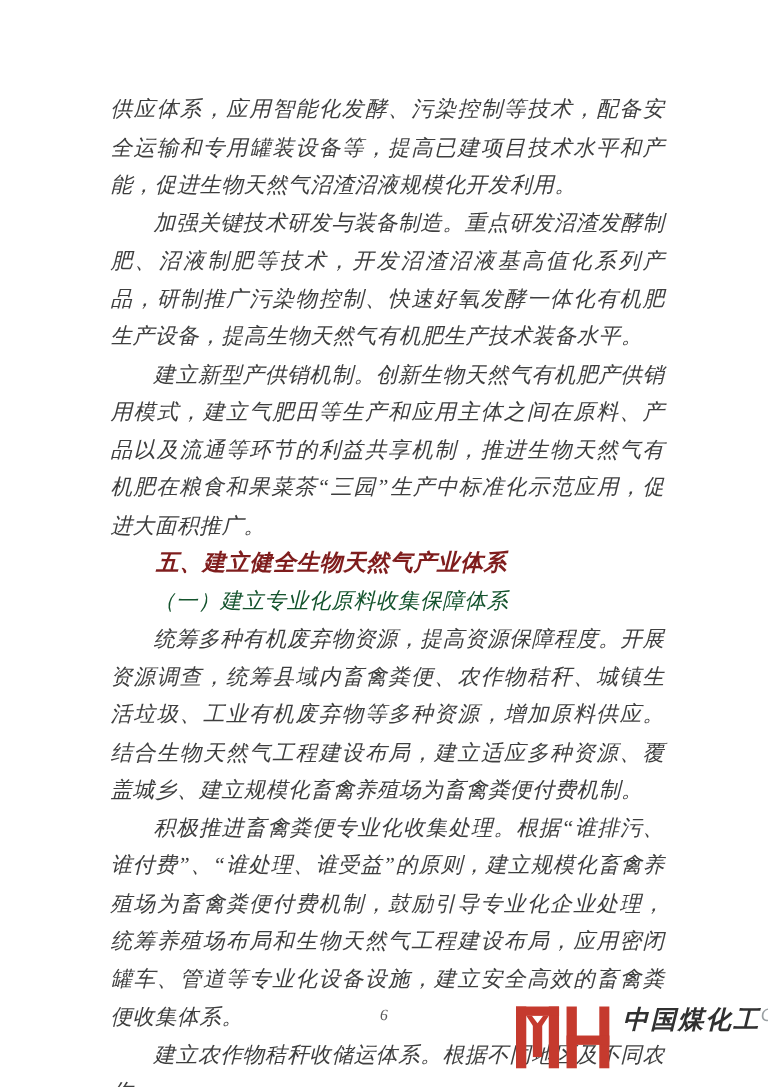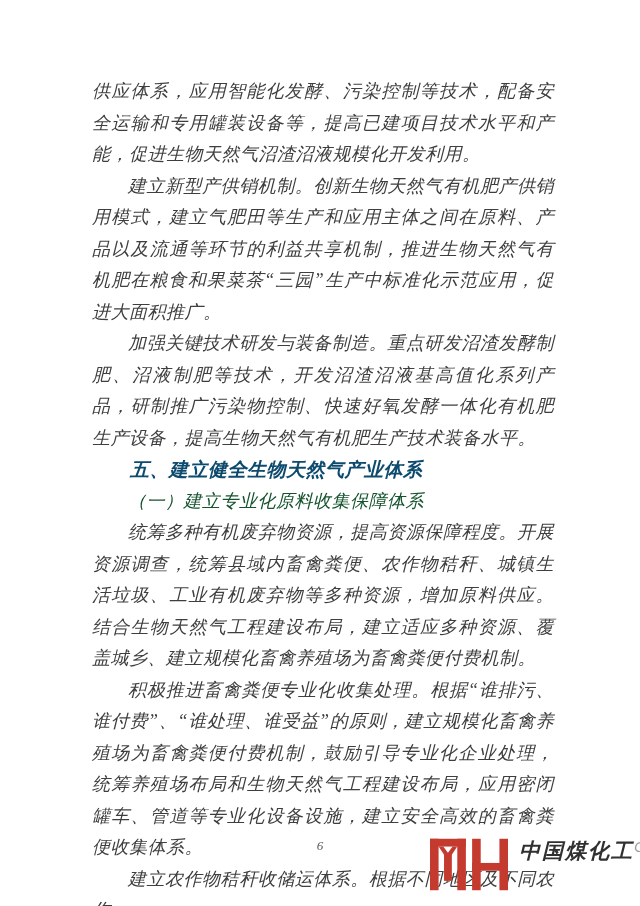--- a/index.html
+++ b/index.html
@@ -22,21 +22,21 @@
     font-size:18px;
     line-height:31.5px;
     text-align:justify;
     text-justify:inter-character;
     letter-spacing:0.5px;
   }
   .indent{text-indent:2em;}
   .h-bold{
     font-family:"Liberation Sans","DejaVu Sans",sans-serif;
     font-weight:bold;
-    color:#0c4a6e;
+    color:#7f1d1d;
     font-size:19px !important;
   }
   .h-kai{
     color:#14532d;
   }
   .page-number{
     position:absolute;
     left:0;right:0;top:838px;
     text-align:center;
     font-size:13px;
@@ -78,22 +78,22 @@
     text-align:right;
   }
 </style>
 </head>
 <body>
 
 <div class="page">
 
   <div class="content">
     <p>供应体系，应用智能化发酵、污染控制等技术，配备安全运输和专用罐装设备等，提高已建项目技术水平和产能，促进生物天然气沼渣沼液规模化开发利用。</p>
+    <p class="indent">加强关键技术研发与装备制造。重点研发沼渣发酵制肥、沼液制肥等技术，开发沼渣沼液基高值化系列产品，研制推广污染物控制、快速好氧发酵一体化有机肥生产设备，提高生物天然气有机肥生产技术装备水平。</p>
     <p class="indent">建立新型产供销机制。创新生物天然气有机肥产供销用模式，建立气肥田等生产和应用主体之间在原料、产品以及流通等环节的利益共享机制，推进生物天然气有机肥在粮食和果菜茶“三园”生产中标准化示范应用，促进大面积推广。</p>
-    <p class="indent">加强关键技术研发与装备制造。重点研发沼渣发酵制肥、沼液制肥等技术，开发沼渣沼液基高值化系列产品，研制推广污染物控制、快速好氧发酵一体化有机肥生产设备，提高生物天然气有机肥生产技术装备水平。</p>
     <p class="indent h-bold">五、建立健全生物天然气产业体系</p>
     <p class="indent h-kai">（一）建立专业化原料收集保障体系</p>
     <p class="indent">统筹多种有机废弃物资源，提高资源保障程度。开展资源调查，统筹县域内畜禽粪便、农作物秸秆、城镇生活垃圾、工业有机废弃物等多种资源，增加原料供应。结合生物天然气工程建设布局，建立适应多种资源、覆盖城乡、建立规模化畜禽养殖场为畜禽粪便付费机制。</p>
     <p class="indent">积极推进畜禽粪便专业化收集处理。根据“谁排污、谁付费”、“谁处理、谁受益”的原则，建立规模化畜禽养殖场为畜禽粪便付费机制，鼓励引导专业化企业处理，统筹养殖场布局和生物天然气工程建设布局，应用密闭罐车、管道等专业化设备设施，建立安全高效的畜禽粪便收集体系。</p>
     <p class="indent">建立农作物秸秆收储运体系。根据不同地区及不同农作</p>
   </div>
 
   <div class="page-number">6</div>
 
   <div class="brand">

